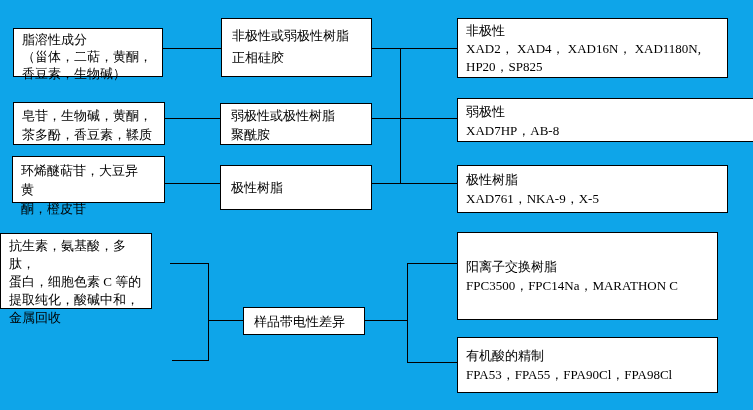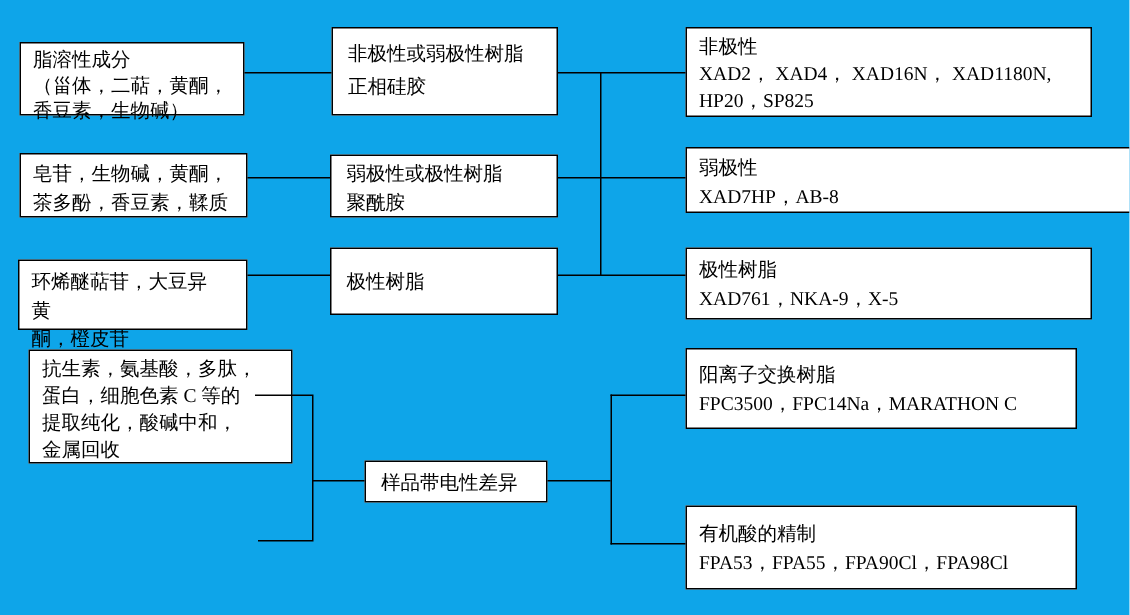--- a/index.html
+++ b/index.html
@@ -41,25 +41,25 @@
 
   <div class="node" style="left:13px; top:28px; width:150px; height:49px; padding:2px 4px 0 8px; line-height:17px;">
     <span class="txt">脂溶性成分
 （甾体，二萜，黄酮，
 香豆素，生物碱）</span>
   </div>
   <div class="node" style="left:13px; top:102px; width:152px; height:43px; padding:3px 4px 0 8px;">
     <span class="txt">皂苷，生物碱，黄酮，
 茶多酚，香豆素，鞣质</span>
   </div>
-  <div class="node" style="left:12px; top:173px; width:153px; height:47px; padding:4px 16px 0 8px;">
+  <div class="node" style="left:12px; top:156px; width:153px; height:47px; padding:4px 16px 0 8px;">
     <span class="txt">环烯醚萜苷，大豆异黄
 酮，橙皮苷</span>
   </div>
-  <div class="node" style="left:19px; top:233px; width:176px; height:76px; padding:3px 4px 0 8px; line-height:18px;">
+  <div class="node" style="left:0; top:233px; width:152px; height:76px; padding:3px 4px 0 8px; line-height:18px;">
     <span class="txt">抗生素，氨基酸，多肽，
 蛋白，细胞色素 C 等的
 提取纯化，酸碱中和，
 金属回收</span>
   </div>
 
   <div class="node" style="left:220px; top:103px; width:152px; height:42px; padding:2px 4px 0 10px;">
     <span class="txt">弱极性或极性树脂
 聚酰胺</span>
   </div>
@@ -80,21 +80,21 @@
 HP20，SP825</span>
   </div>
   <div class="node" style="left:457px; top:98px; width:326px; height:44px; padding:3px 4px 0 8px;">
     <span class="txt">弱极性
 XAD7HP，AB-8</span>
   </div>
   <div class="node" style="left:457px; top:165px; width:271px; height:48px; padding:4px 4px 0 8px;">
     <span class="txt">极性树脂
 XAD761，NKA-9，X-5</span>
   </div>
-  <div class="node vcenter" style="left:457px; top:232px; width:261px; height:54px; padding-left:8px;">
+  <div class="node vcenter" style="left:457px; top:232px; width:261px; height:88px; padding-left:8px;">
     <span class="txt">阳离子交换树脂
 FPC3500，FPC14Na，MARATHON C</span>
   </div>
   <div class="node" style="left:457px; top:337px; width:261px; height:56px; padding:8px 4px 0 8px;">
     <span class="txt">有机酸的精制
 FPA53，FPA55，FPA90Cl，FPA98Cl</span>
   </div>
 
   <div class="connector" style="left:163px; top:48px; width:58px; height:1px;"></div>
   <div class="connector" style="left:372px; top:48px; width:85px; height:1px;"></div>

